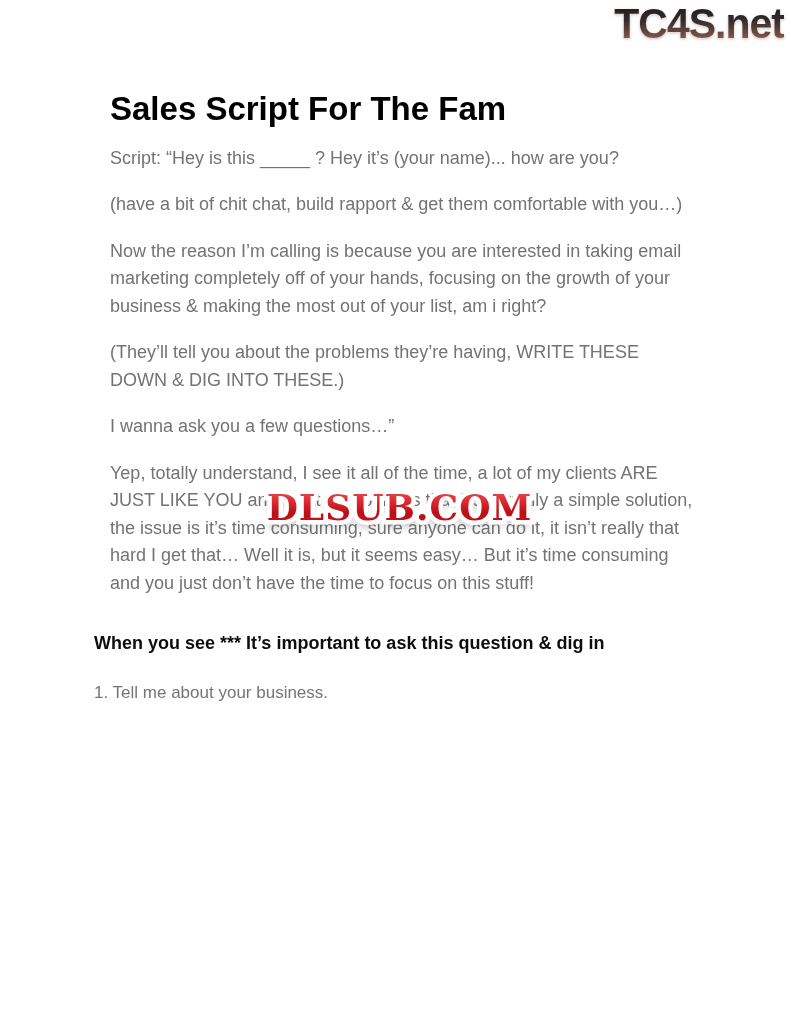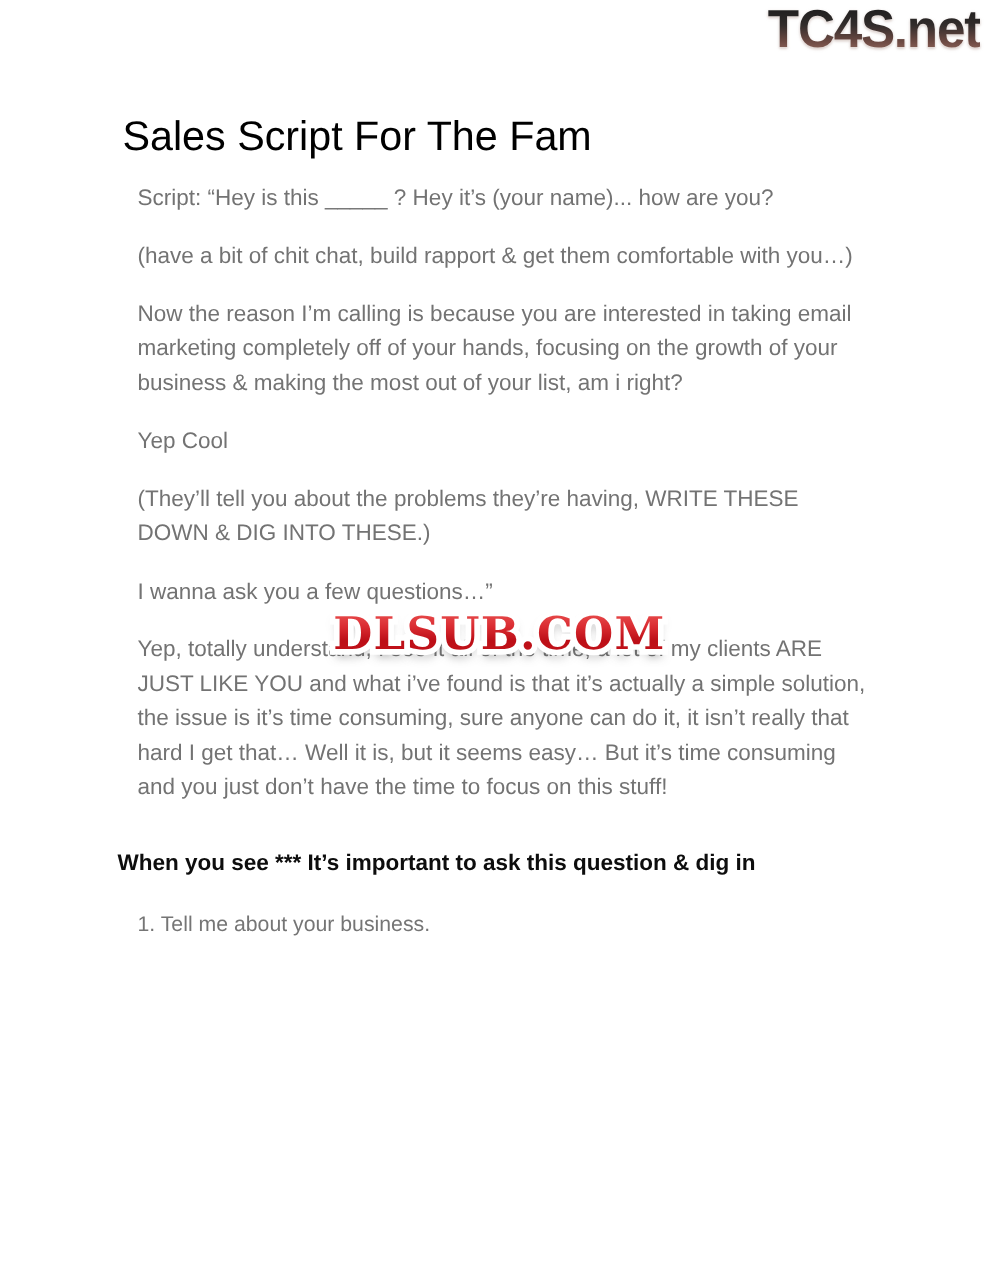--- a/index.html
+++ b/index.html
@@ -13,40 +13,40 @@
 
   
   .doc-column {
     position: absolute;
     left: 94px; top: 0;
     width: 606px;
     padding-top: 90px;
   }
   .doc-title {
     font-size: 33px;
-    font-weight: 400;
+    font-weight: 700;
     color: #000000;
-    margin: 0 0 17px 4px;
+    margin: 0 0 17px 16px;
     line-height: 1.15;
     letter-spacing: 0;
   }
   .doc-paragraphs p {
     font-size: 18px;
     line-height: 27.5px;
     color: #737373;
     margin: 0 0 19px 16px;
   }
   .note-heading {
     font-size: 18px;
     font-weight: 700;
     color: #0d0d0d;
     margin: 36px 0 0 0;
     line-height: 20px;
   }
-  .question-list { margin-top: 26px; margin-left: 16px; }
+  .question-list { margin-top: 26px; }
   .question-list p {
     font-size: 17px;
     line-height: 27px;
     color: #757575;
     margin: 0 0 15px 0;
   }
 
   
   .logo-top {
     position: absolute;
@@ -129,21 +129,20 @@
 
   <div class="doc-paragraphs">
 
       <p>Script: “Hey is this _____ ? Hey it’s (your name)... how are you?</p>
 
 
       <p>(have a bit of chit chat, build rapport &amp; get them comfortable with you…)</p>
 
       <p>Now the reason I’m calling is because you are interested in taking email marketing completely off of your hands, focusing on the growth of your business &amp; making the most out of your list, am i right?</p>
 
-      <p>Yep Cool</p>
 
 
       <p>(They’ll tell you about the problems they’re having, WRITE THESE DOWN &amp; DIG INTO THESE.)</p>
 
       <p>I wanna ask you a few questions…”</p>
 
       <p>Yep, totally understand, I see it all of the time, a lot of my clients ARE JUST LIKE YOU and what i’ve found is that it’s actually a simple solution, the issue is it’s time consuming, sure anyone can do it, it isn’t really that hard I get that… Well it is, but it seems easy… But it’s time consuming and you just don’t have the time to focus on this stuff!</p>
     </div>
 
   <p class="note-heading">When you see *** It’s important to ask this question &amp; dig in</p>

